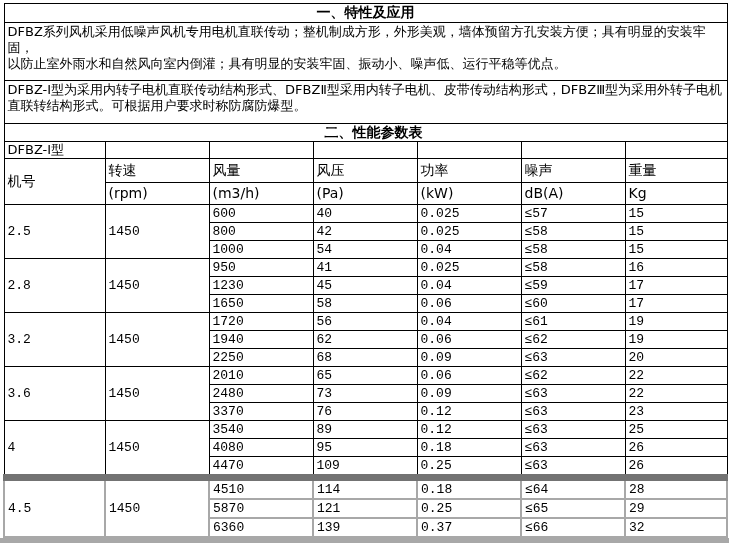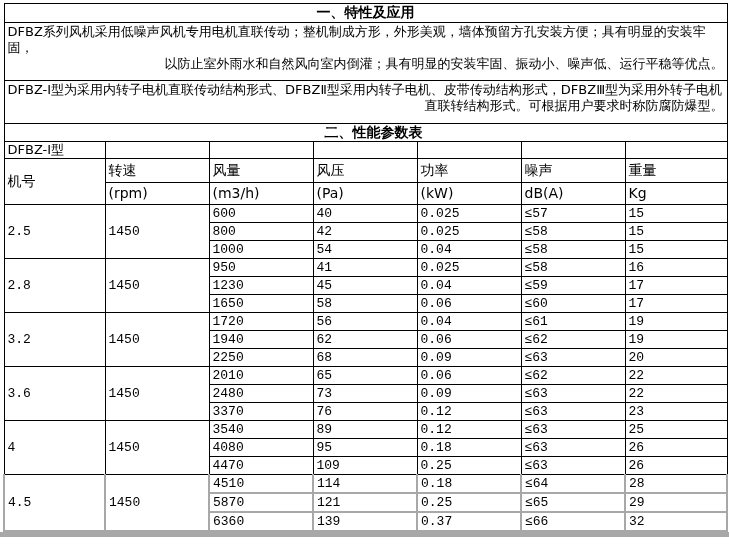--- a/index.html
+++ b/index.html
@@ -16,32 +16,32 @@
     font-size:13px;line-height:1.25;
     padding:0 0 0 3px;overflow:hidden;vertical-align:middle;
   }
   td.title{font-weight:bold;text-align:center;font-size:14px;padding:0;margin-left:21px;}
   td.title1{height:17px;}
   td.title2{height:14px;padding-left:16px;}
   td.para{vertical-align:top;padding:1px 3px 0 3px;}
   td.para1{height:56px;}
   td.para2{height:41px;}
   .pline1{text-align:left;}
-  .pline2{text-align:right;}
+  .pline2{text-align:left;}
   tr.modelrow td{height:16px;}
   td.model{font-weight:normal;}
   td.hlabel{height:23px;font-size:14px;vertical-align:middle;}
   td.hunit{height:21px;font-size:14px;vertical-align:middle;}
   td.hmach{font-size:14px;vertical-align:middle;}
   tr.datarow td{height:17px;}
   td.num{font-family:"Liberation Mono","DejaVu Sans Mono",monospace;font-size:13px;}
   td.mid{vertical-align:middle;}
   
   td.gy{border-color:#a8a8a8;border-width:2px;}
-  td.gyt{border-top:1px solid #737373;}
+  td.gyt{border-top:7px solid #737373;}
   td.gyb{border-bottom:2px solid #a8a8a8;margin-top:20px;}
   .bottom-bar{width:729px;height:5px;background:#a8a8a8;margin-top:0;}
 </style>
 </head>
 <body>
 
 <table class="doc">
   <colgroup>
     <col style="width:101px">
       <col style="width:104px">

